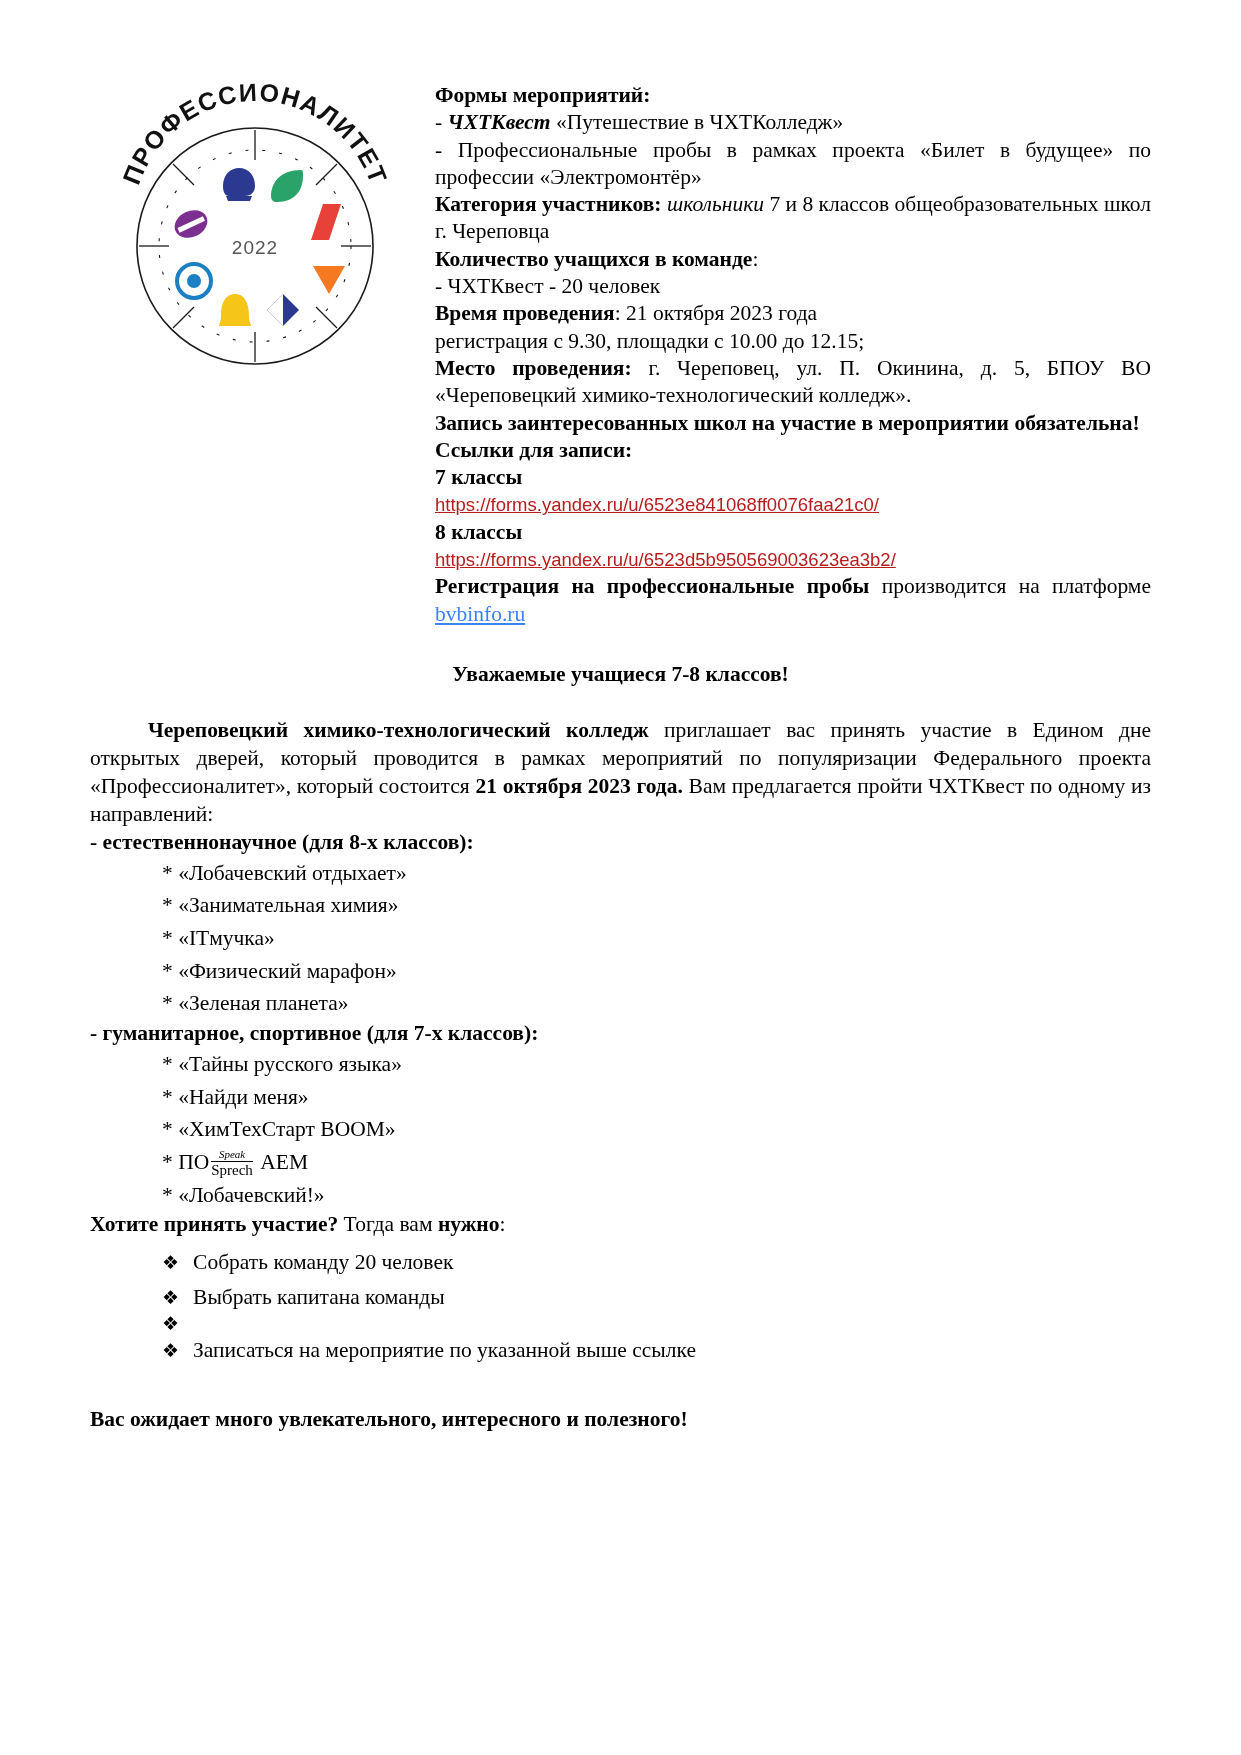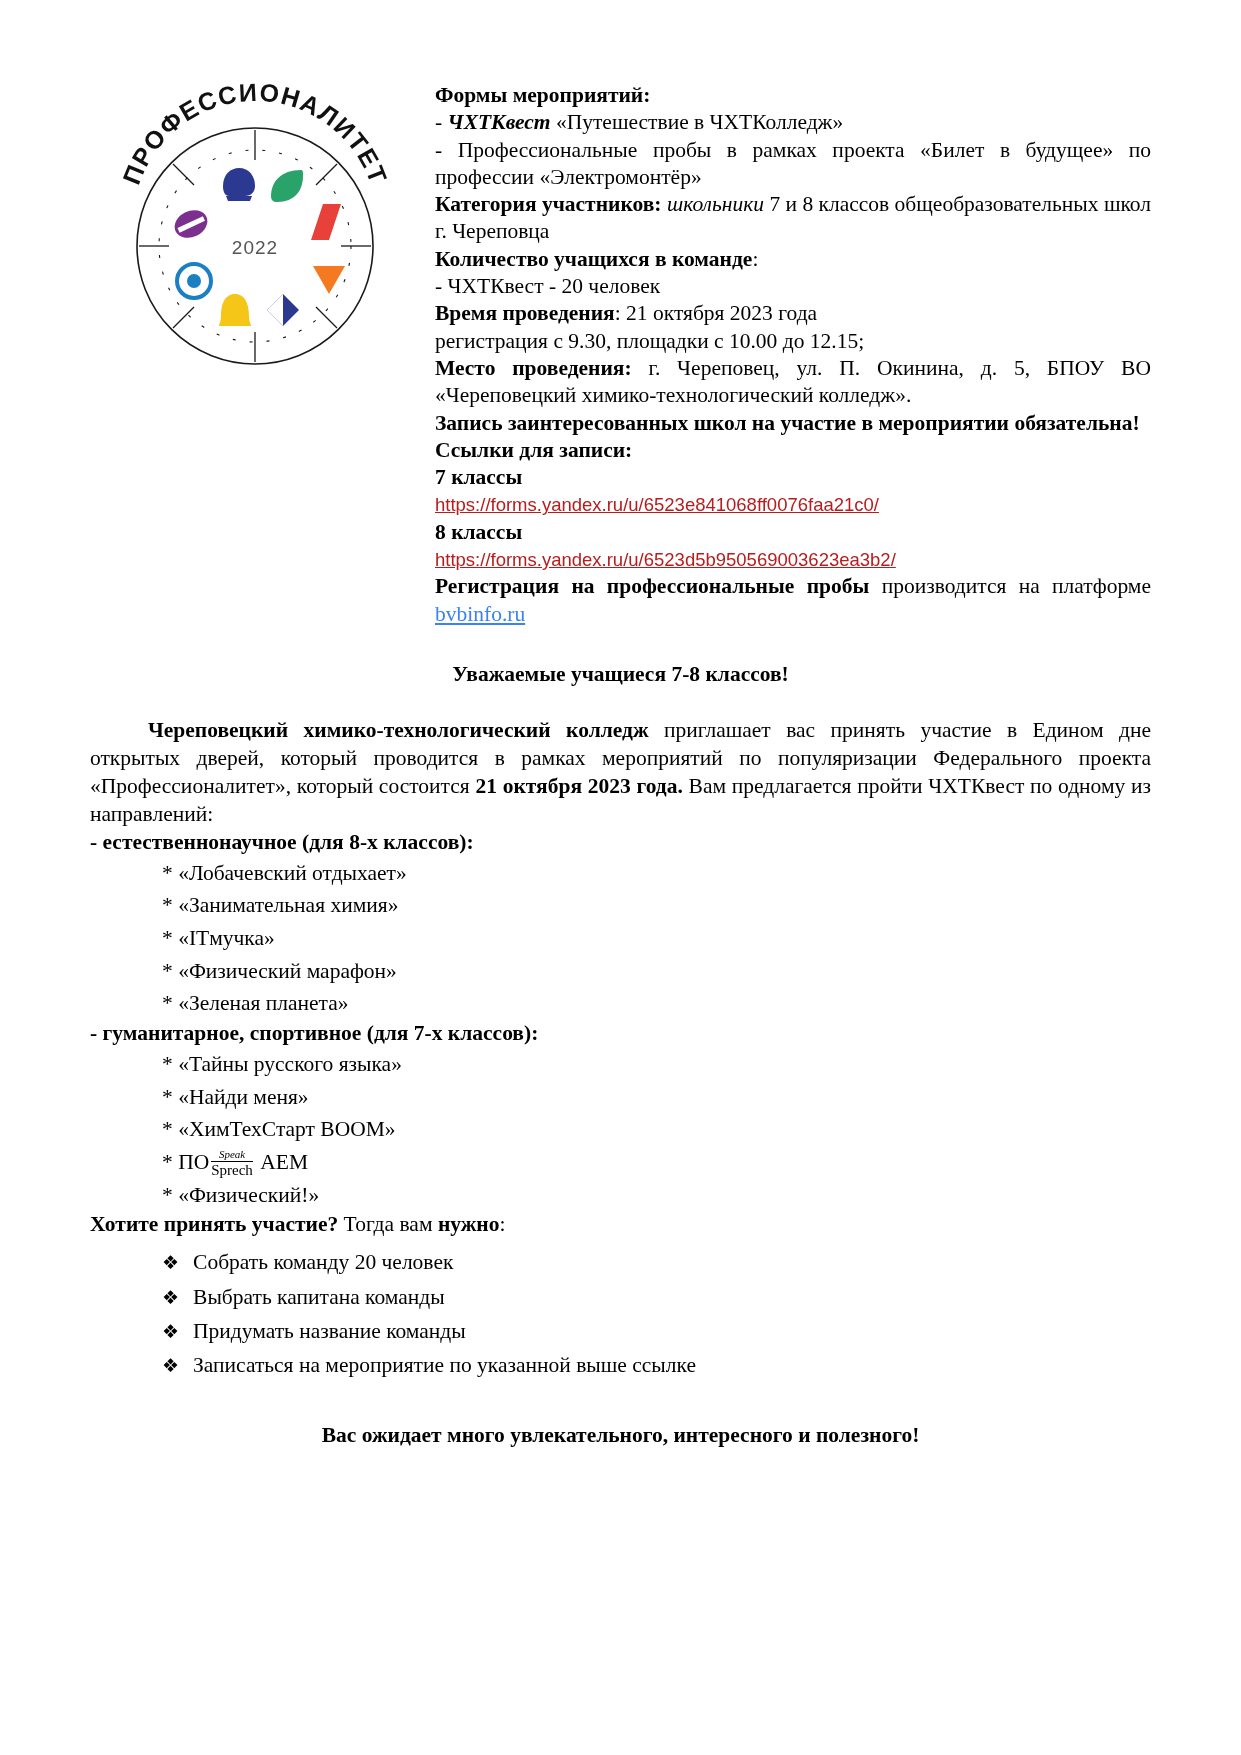--- a/index.html
+++ b/index.html
@@ -132,21 +132,20 @@
     display: flex;
     align-items: baseline;
     gap: 14px;
   }
   .check-mark {
     font-size: 19px;
     line-height: 1;
   }
 
   .closing {
-    text-align: center;
     font-weight: bold;
     font-size: 21.5px;
     margin-top: 40px;
   }
 </style>
 </head>
 <body>
 
 <div class="page">
 
@@ -276,39 +275,38 @@
     <ul class="quest-list">
       <li>* «Тайны русского языка»</li>
       <li>* «Найди меня»</li>
       <li>* «ХимТехСтарт BOOM»</li>
       <li>
         <span>* ПО</span><span class="fraction">
             <span class="num">Speak</span>
             <span class="den">Sprech</span>
           </span><span> АЕМ</span>
       </li>
-      <li>* «Физический!»</li>
+      <li>* «Лобачевский!»</li>
     </ul>
 
     <p class="want">
       <span class="b">Хотите принять участие?</span><span> Тогда вам </span><span class="b">нужно</span><span>:</span>
     </p>
 
     <ul class="check-list">
       <li>
         <span class="check-mark">❖</span>
         <span>Собрать команду 20 человек</span>
       </li>
       <li>
         <span class="check-mark">❖</span>
         <span>Выбрать капитана команды</span>
       </li>
       <li>
         <span class="check-mark">❖</span>
-        <span>Придумать название команды</span>
       </li>
       <li>
         <span class="check-mark">❖</span>
         <span>Записаться на мероприятие по указанной выше ссылке</span>
       </li>
     </ul>
   </div>
 
   <div class="closing">Вас ожидает много увлекательного, интересного и полезного!</div>
 

